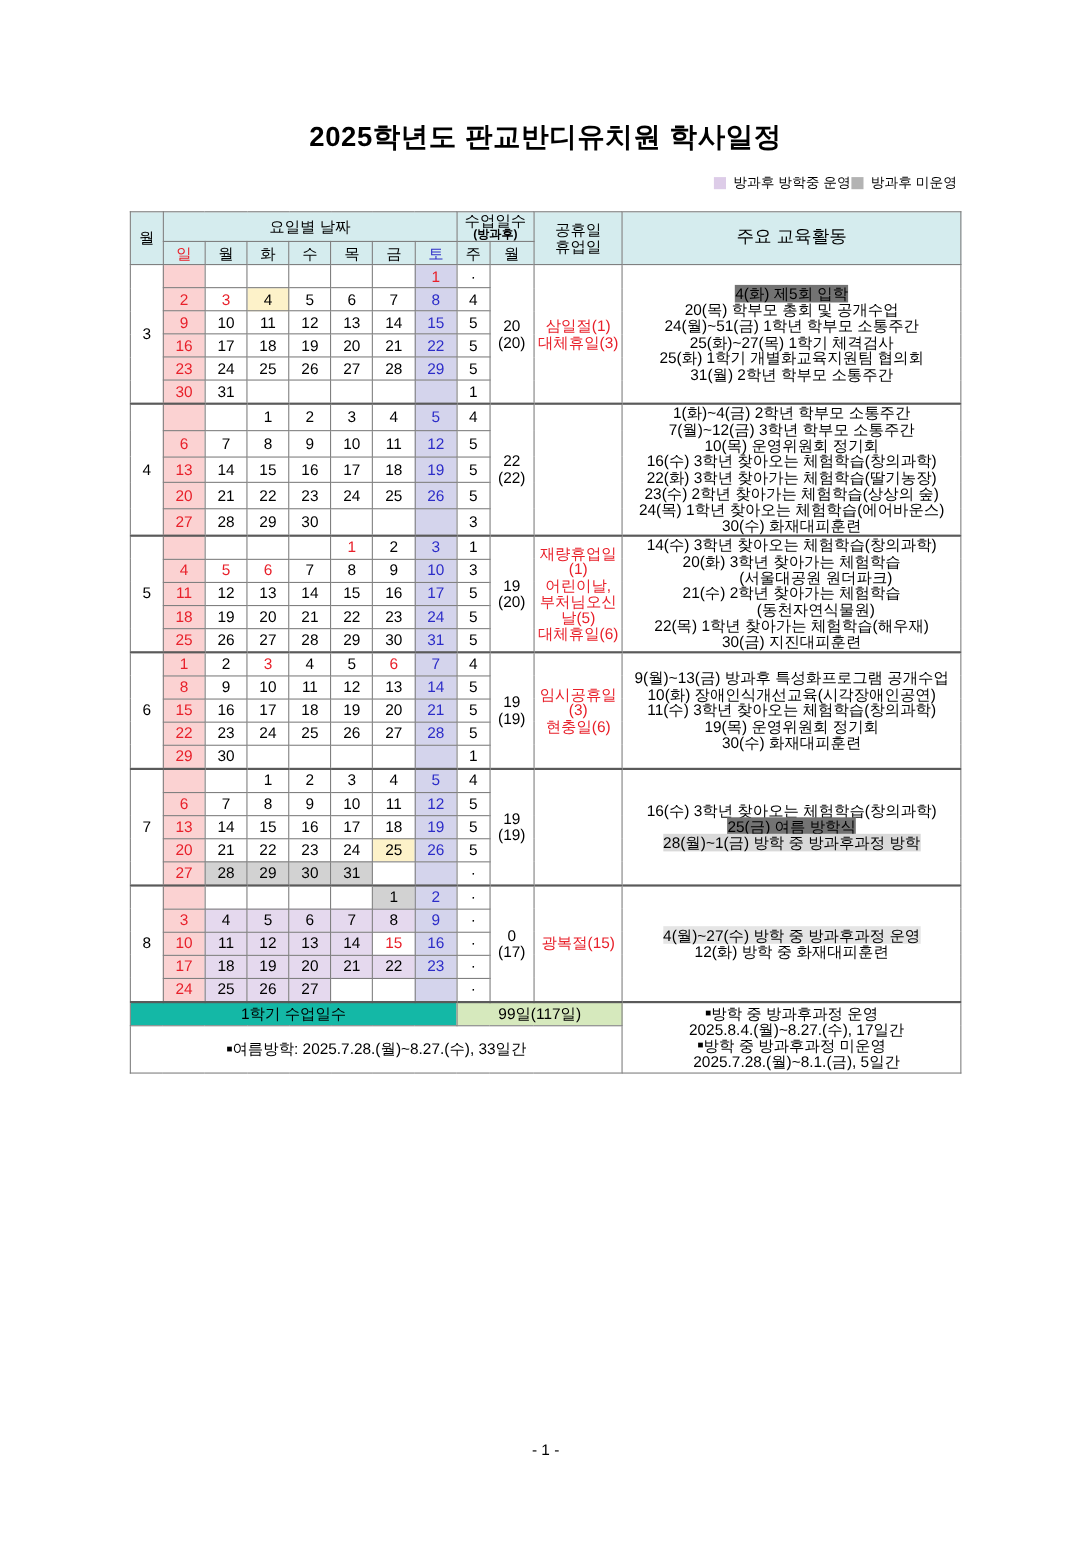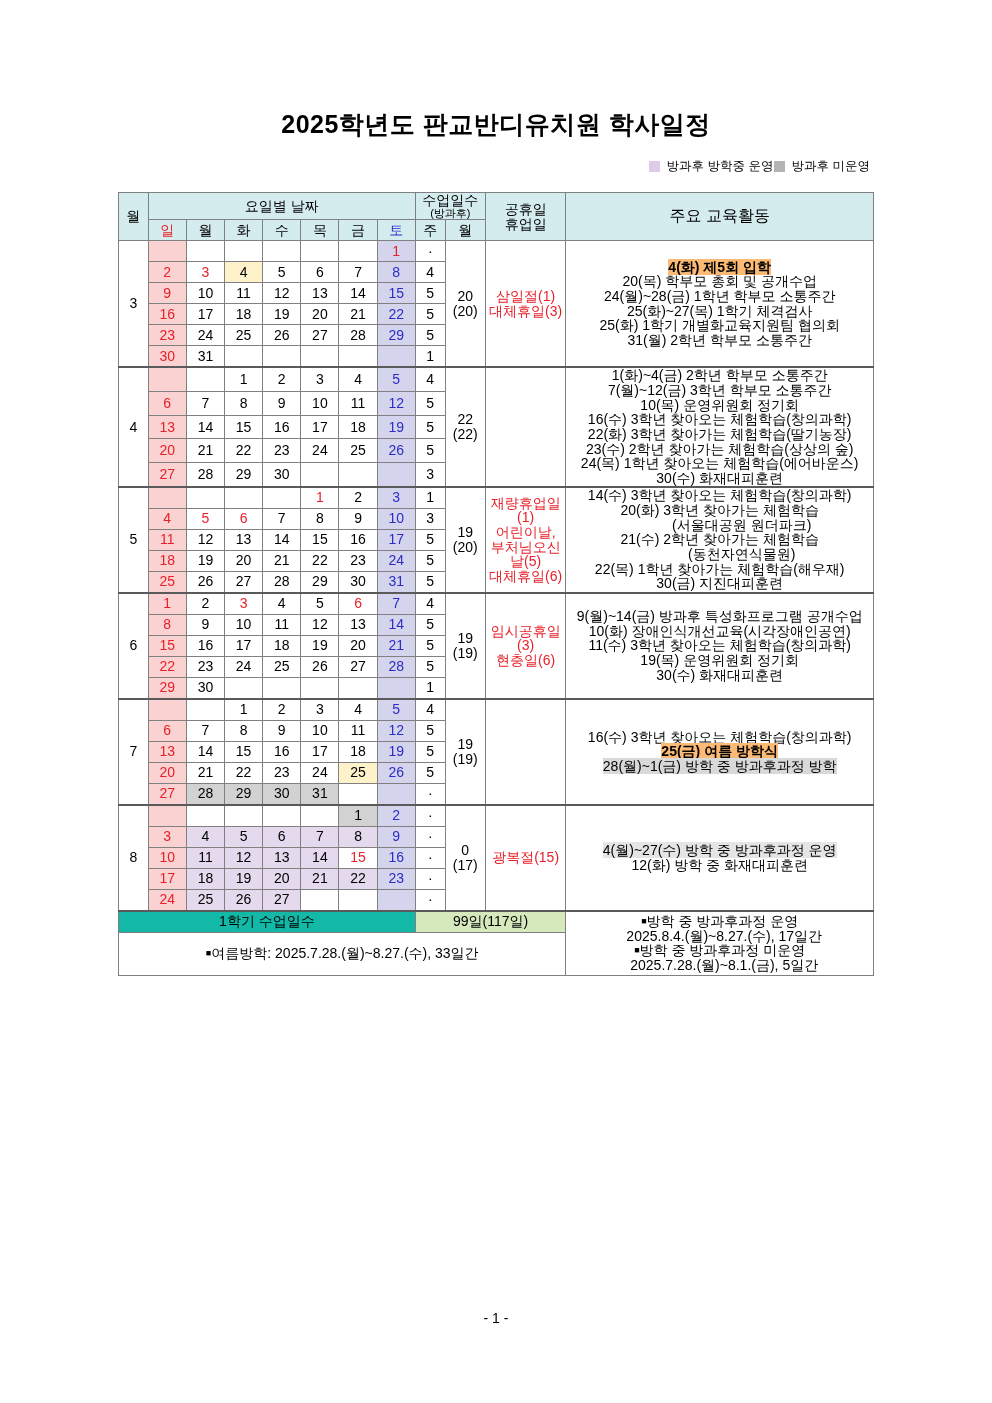--- a/index.html
+++ b/index.html
@@ -56,21 +56,21 @@
     padding:0;
     text-align:center;
     vertical-align:middle;
     font-size:14px;
     font-weight:normal;
     height:20px;
     line-height:1.05;
   }
   .hdr{background:#d5ecee;font-weight:bold;font-size:14.5px;}
   .hdr-sub{background:#d5ecee;font-weight:bold;font-size:14.5px;height:22px;}
-  .hdr-small{font-size:11px;font-weight:normal;}
+  .hdr-small{font-size:11px;font-weight:bold;}
   .sun-h{color:#e8202a;}
   .sat-h{color:#2c2cc8;}
 
   
   col.c-month{width:28px;}
   col.c-day{width:36px;}
   col.c-wk{width:28px;}
   col.c-mo{width:38px;}
   col.c-hol{width:76px;}
   col.c-act{width:290px;}
@@ -88,21 +88,21 @@
     color:#e8202a;font-size:11.5px;line-height:1.25;
     padding:1px 1px;
   }
   td.act{
     text-align:left;
     vertical-align:top;
     padding:4px 6px 3px 7px;
     font-size:13px;
     line-height:1.33;
   }
-  td.act .hl-yellow{background:#fdba74;font-weight:bold;margin-top:40px;}
+  td.act .hl-yellow{background:#737373;font-weight:normal;margin-top:40px;}
   td.act .hl-gray{background:#d9d9d9;text-align:right;}
   td.act .hl-purple{background:#e5e5e5;}
   td.act .ind{padding-left:44px;display:inline-block;}
 
   tr.sep td{border-top:2px solid #5a5a5a;}
 
   td.sumlabel{
     background:#14b8a6;font-weight:bold;font-size:15px;height:24px;
   }
   td.sumvalue{
@@ -198,21 +198,21 @@
               <div>20</div>
               <div>(20)</div>
             </td>
             <td class="holiday" rowspan="6">
               <div>삼일절(1)</div>
               <div>대체휴일(3)</div>
             </td>
             <td class="act" rowspan="6">
               <div><span class="hl-yellow">4(화) 제5회 입학</span></div>
               <div><span>20(목) 학부모 총회 및 공개수업</span></div>
-              <div><span>24(월)~28(금) 1학년 학부모 소통주간</span></div>
+              <div><span>24(월)~51(금) 1학년 학부모 소통주간</span></div>
               <div><span>25(화)~27(목) 1학기 체격검사</span></div>
               <div><span>25(화) 1학기 개별화교육지원팀 협의회</span></div>
               <div><span>31(월) 2학년 학부모 소통주간</span></div>
             </td>
           </tr>
           <tr>
             <td class="sun">2</td>
             <td class="red">3</td>
             <td class="yellow">4</td>
             <td class="">5</td>
@@ -410,21 +410,21 @@
             <td class="total" rowspan="5">
               <div>19</div>
               <div>(19)</div>
             </td>
             <td class="holiday" rowspan="5">
               <div>임시공휴일</div>
               <div>(3)</div>
               <div>현충일(6)</div>
             </td>
             <td class="act" rowspan="5">
-              <div><span>9(월)~14(금) 방과후 특성화프로그램 공개수업</span></div>
+              <div><span>9(월)~13(금) 방과후 특성화프로그램 공개수업</span></div>
               <div><span>10(화) 장애인식개선교육(시각장애인공연)</span></div>
               <div><span>11(수) 3학년 찾아오는 체험학습(창의과학)</span></div>
               <div><span>19(목) 운영위원회 정기회</span></div>
               <div><span>30(수) 화재대피훈련</span></div>
             </td>
           </tr>
           <tr>
             <td class="sun">8</td>
             <td class="">9</td>
             <td class="">10</td>

